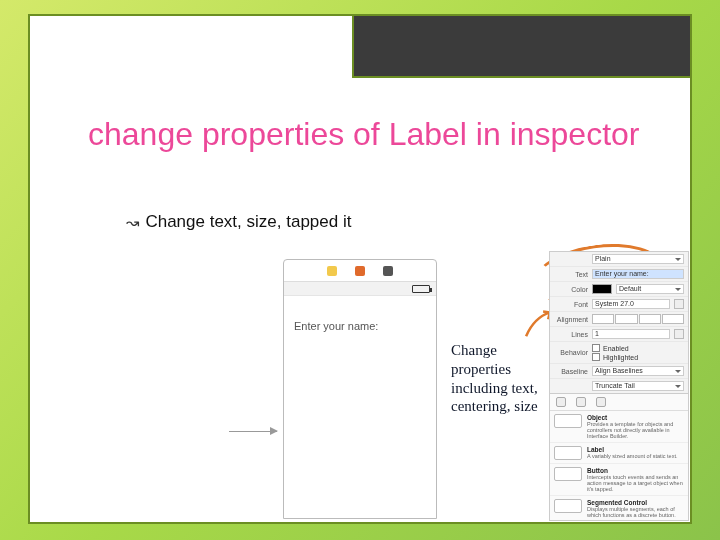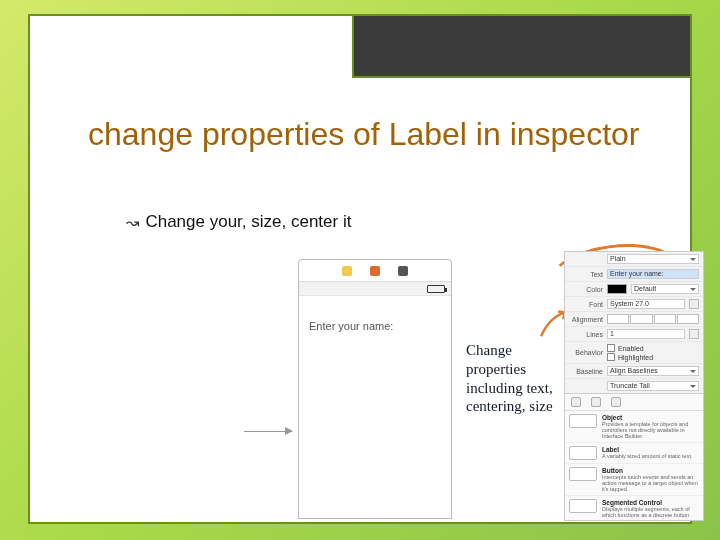--- a/index.html
+++ b/index.html
@@ -12,29 +12,29 @@
   .slide {
     position: absolute; left: 28px; top: 14px; width: 664px; height: 510px;
     background: #fff; border: 2px solid #6b8e23;
   }
   .titlebox {
     position: absolute; right: -2px; top: -2px; width: 340px; height: 64px;
     background: #3b3b3b; border: 2px solid #6b8e23;
   }
   .heading {
     position: absolute; left: 58px; top: 100px; width: 560px;
-    font-size: 32px; color: #a16207; line-height: 1.15; font-weight: 400;
+    font-size: 32px; color: #ec4899; line-height: 1.15; font-weight: 400;
   }
   .bullet-row {
     position: absolute; left: 96px; top: 196px;
     font-size: 17px; color: #111; display: flex; align-items: center; gap: 6px;
   }
   .bullet-glyph { font-family: "Segoe UI", Arial; font-size: 16px; color: #333; }
   .figure {
-    position: absolute; left: 204px; top: 235px; width: 470px; height: 270px;
+    position: absolute; left: 189px; top: 235px; width: 470px; height: 270px;
     background: #fff;
   }
   
   .phone {
     position: absolute; left: 64px; top: 8px; width: 154px; height: 260px;
     border: 1px solid #bbb; border-radius: 4px 4px 0 0; background: #fff;
   }
   .phone .tabbar { height: 22px; border-bottom: 1px solid #ddd; display:flex; justify-content:center; gap:18px; align-items:center;}
   .phone .dot { width:10px; height:10px; border-radius:2px; }
   .phone .statusbar { height:14px; background:#f2f2f2; border-bottom:1px solid #e5e5e5; display:flex; justify-content:flex-end; align-items:center; padding:0 6px;}
@@ -95,21 +95,21 @@
 </head>
 <body>
 
 <div class="slide">
   <div class="titlebox"></div>
 
   <h1 class="heading">change properties of Label in inspector</h1>
 
   <div class="bullet-row">
     <span class="bullet-glyph">↝</span>
-    <span>Change your, size, center it</span>
+    <span>Change text, size, tapped it</span>
   </div>
 
   <div class="figure">
 
     <div class="arrow-in"></div>
 
     <div class="phone">
       <div class="tabbar">
         <div class="dot" style="background:#f2c94c"></div>
         <div class="dot" style="background:#e06a2c"></div>

